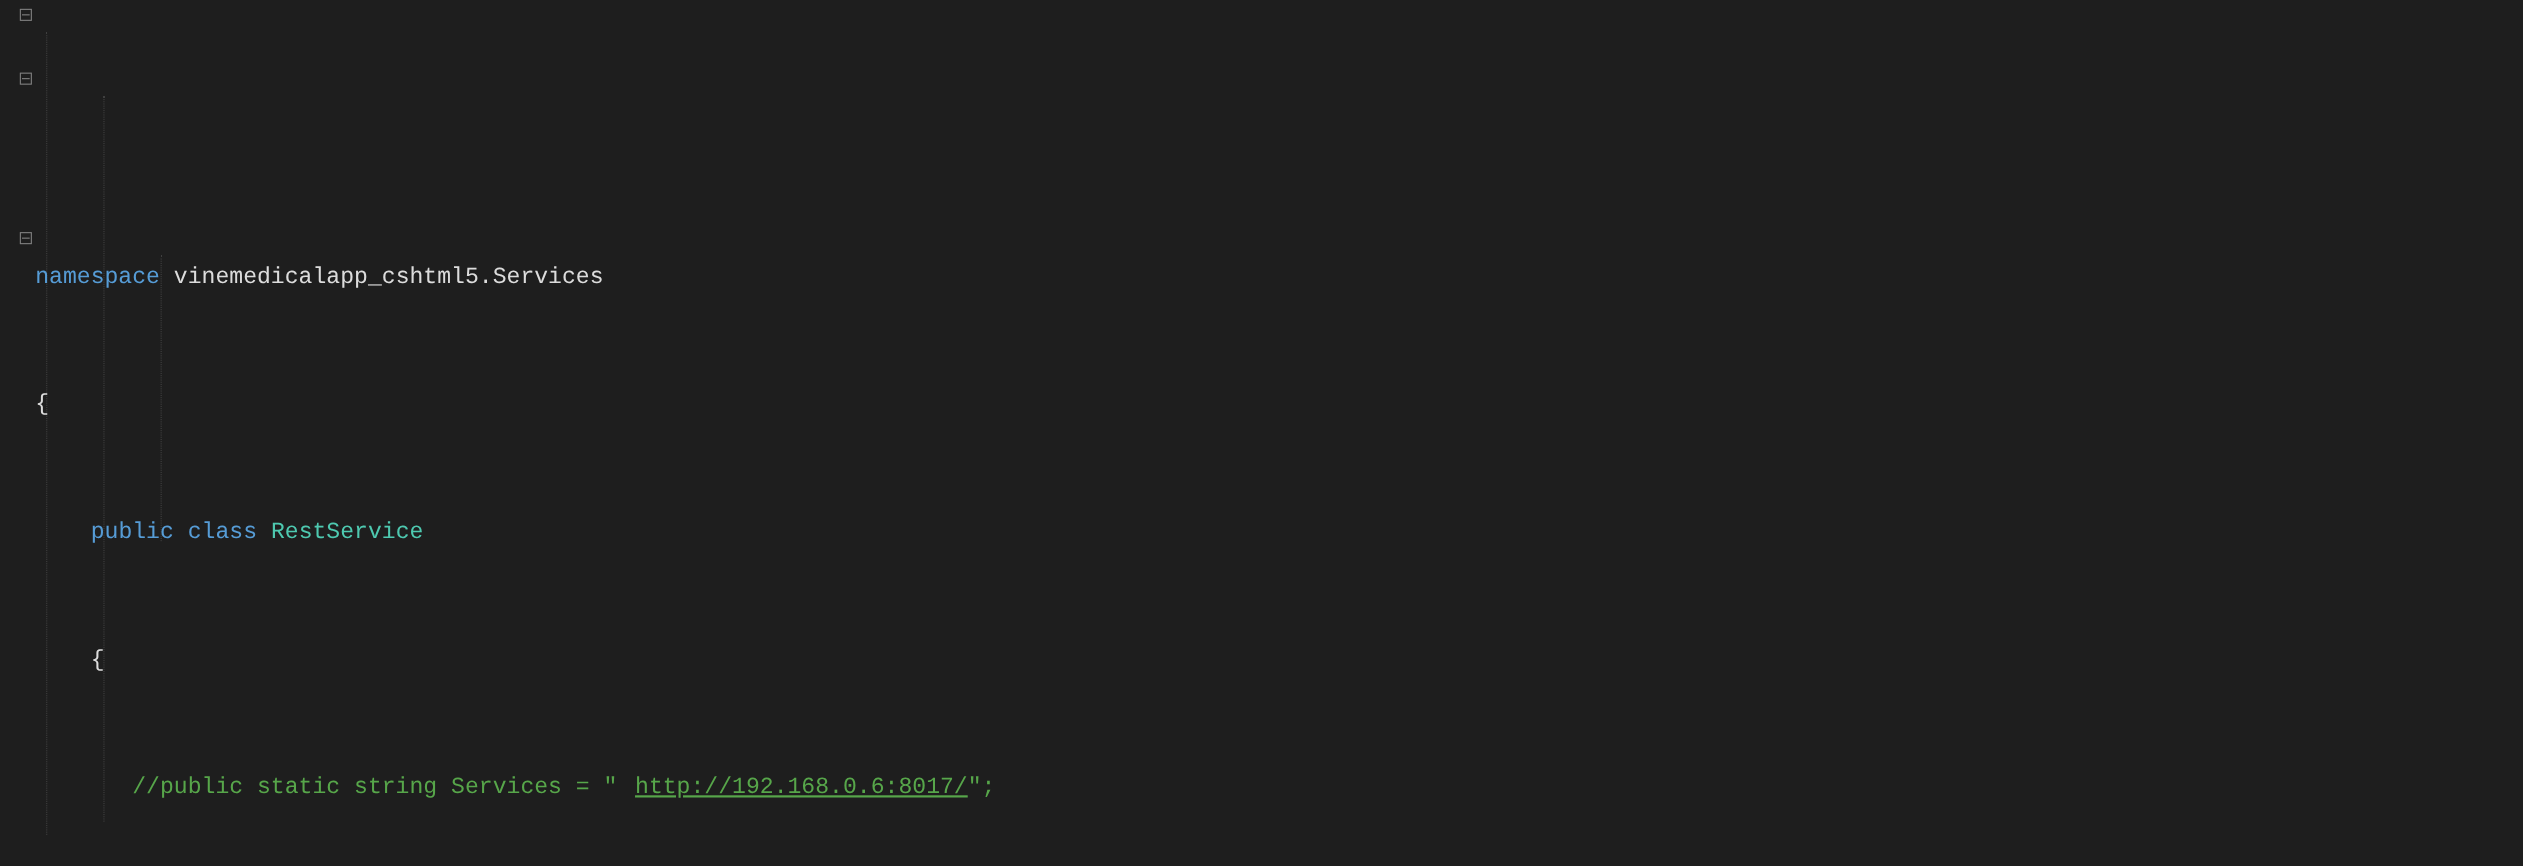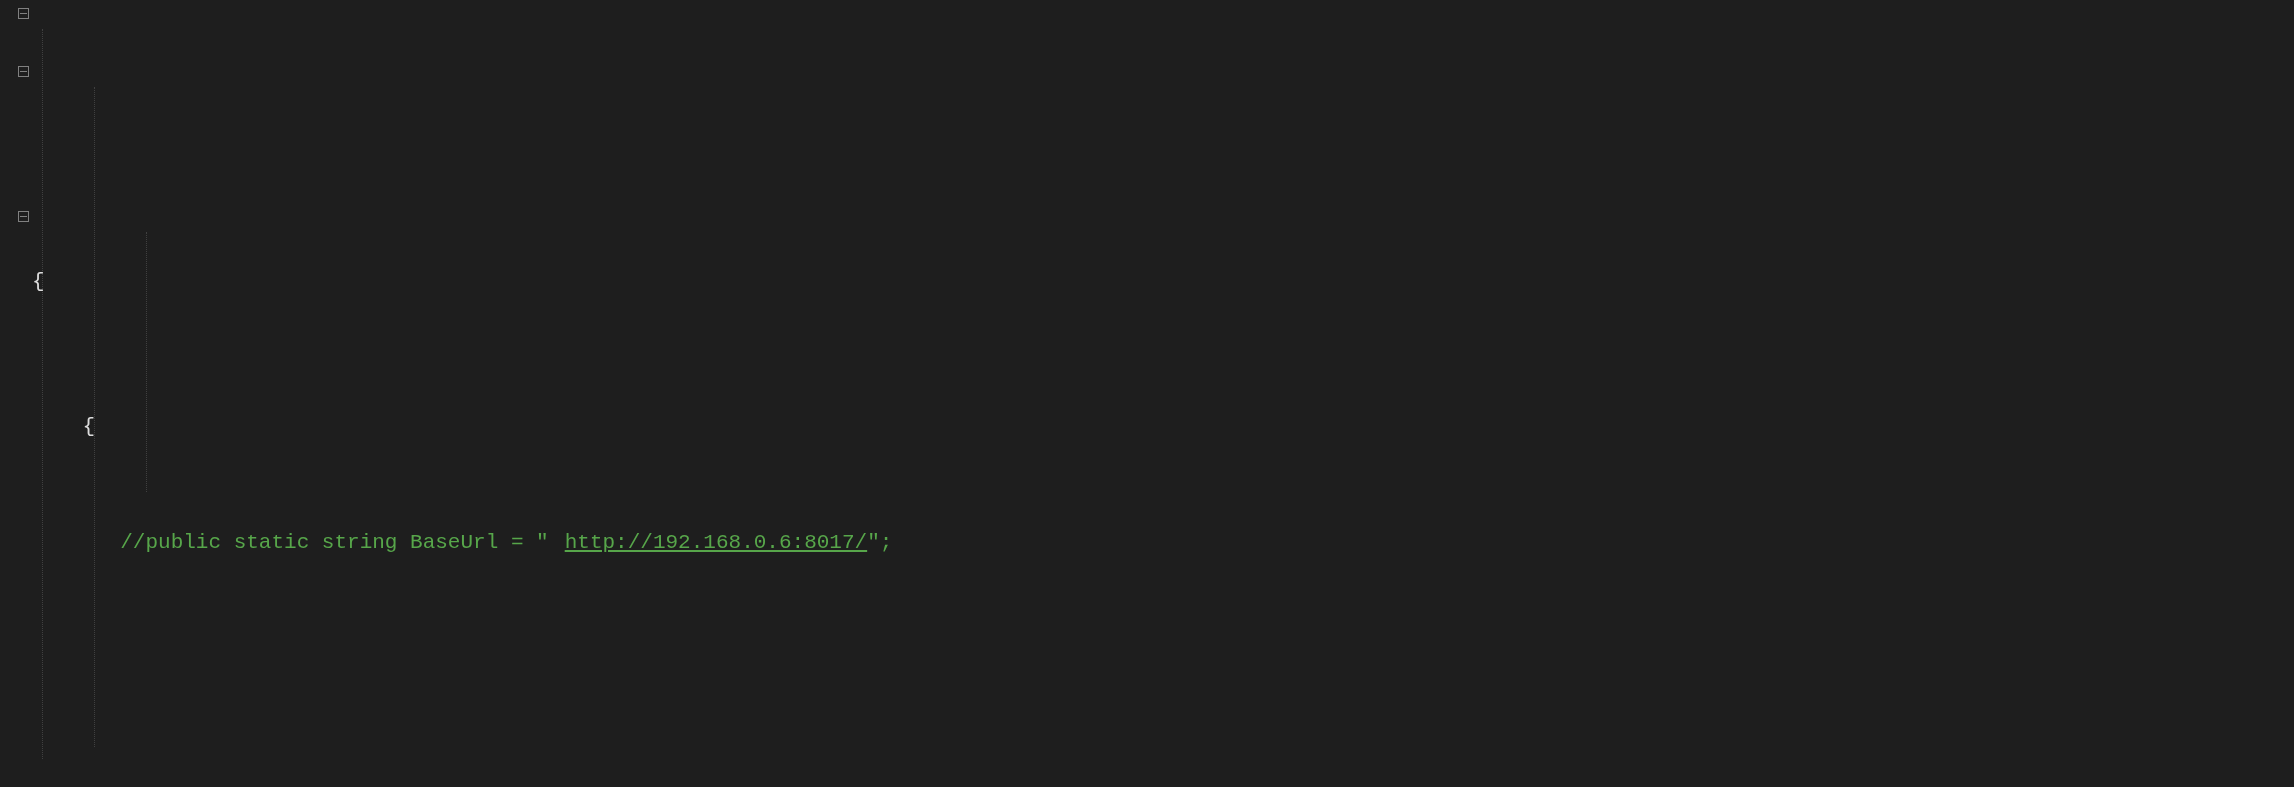--- a/index.html
+++ b/index.html
@@ -73,27 +73,29 @@
     <div class="fold" style="top:211px"></div>
   </div>
 
   <div class="code-area">
 
     
     <span class="indent-guide" style="left:10px; top:29px; height:730px;"></span>
     <span class="indent-guide" style="left:62px; top:87px; height:660px;"></span>
     <span class="indent-guide" style="left:114px; top:232px; height:260px;"></span>
 
+    <div class="line"><span class="kw">namespace</span> <span class="ident">vinemedicalapp_cshtml5.Services</span></div>
 
     <div class="line"><span class="ident">{</span></div>
 
+    <div class="line">    <span class="kw">public</span> <span class="kw">class</span> <span class="type">RestService</span></div>
 
     <div class="line">    <span class="ident">{</span></div>
 
-    <div class="line">       <span class="comment"><span>//public static string BaseUrl = "</span><span class="comment-url">http://192.168.0.6:8017/</span><span>";</span></span></div>
+    <div class="line">       <span class="comment"><span>//public static string Services = "</span><span class="comment-url">http://192.168.0.6:8017/</span><span>";</span></span></div>
 
     
 
     
 
     
 
     
 
     

